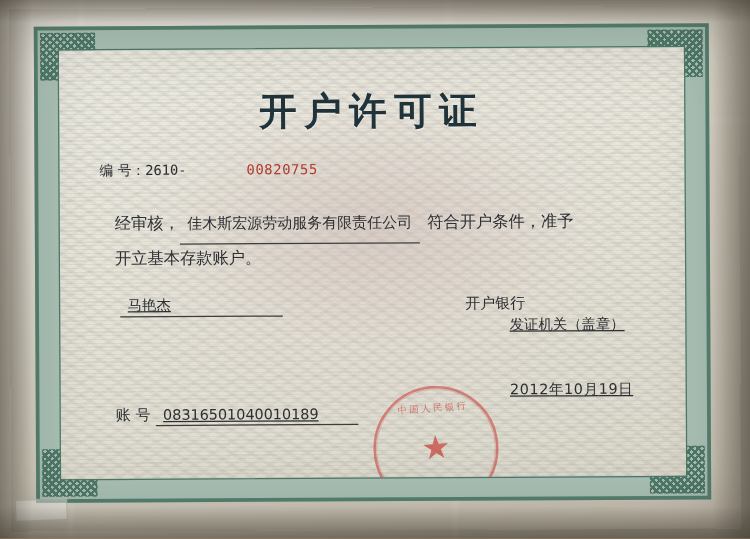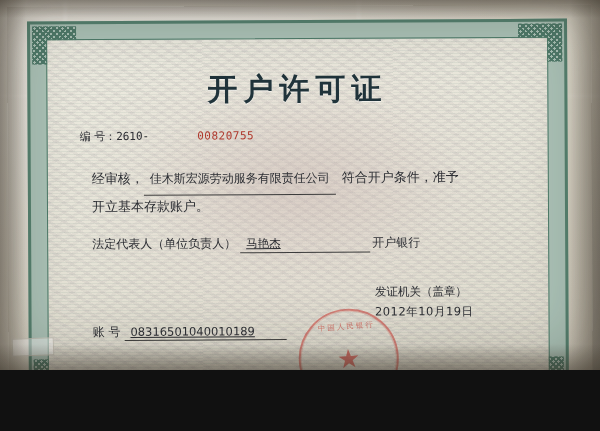--- a/index.html
+++ b/index.html
@@ -3,21 +3,21 @@
 <meta charset="utf-8">
 <style>
   html, body {
     margin: 0;
     padding: 0;
     background: #111;
   }
   #page {
     position: relative;
     width: 600px;
-    height: 370px;
+    height: 431px;
     overflow: hidden;
     background: #fdba74;
     font-family: "DejaVu Sans", "Liberation Sans", sans-serif;
   }
 
   
   .photo-bg {
     position: absolute;
     inset: 0;
     background:
@@ -193,27 +193,28 @@
   .acct {
     margin-top: 24px;
     padding: 0 26px;
     font-size: 12px;
     display: flex;
     align-items: baseline;
   }
 
   .issuer {
     position: absolute;
-    right: 57px;
+    right: 24px;
     bottom: 46px;
     font-size: 11.5px;
     line-height: 20px;
     text-align: left;
-  }
-  .issuer .date { letter-spacing: .5px; }
+    text-decoration: underline;
+  }
+  .issuer .date { letter-spacing: .5px; margin-top: 32px; }
 
   
   .seal {
     position: absolute;
     left: 232px;
     top: 252px;
     width: 96px;
     height: 96px;
     border-radius: 50%;
     border: 2.5px solid rgba(198, 48, 42, 0.62);
@@ -287,21 +288,20 @@
             </div>
           </div>
 
           <div class="para">
             <span>经审核，</span><span class="fill">佳木斯宏源劳动服务有限责任公司</span><span class="tail">符合开户条件，准予</span>
           </div>
           <div class="line2">开立基本存款账户。</div>
 
           <div class="mid">
             <div class="left">
-              <span>法定代表人（单位负责人）</span>
               <span class="ul-fill w1">马艳杰</span>
             </div>
             <div class="right">
               <span>开户银行</span>
             </div>
           </div>
 
           <div class="acct">
             <span>账  号</span>
             <span class="ul-fill w3">08316501040010189</span>

